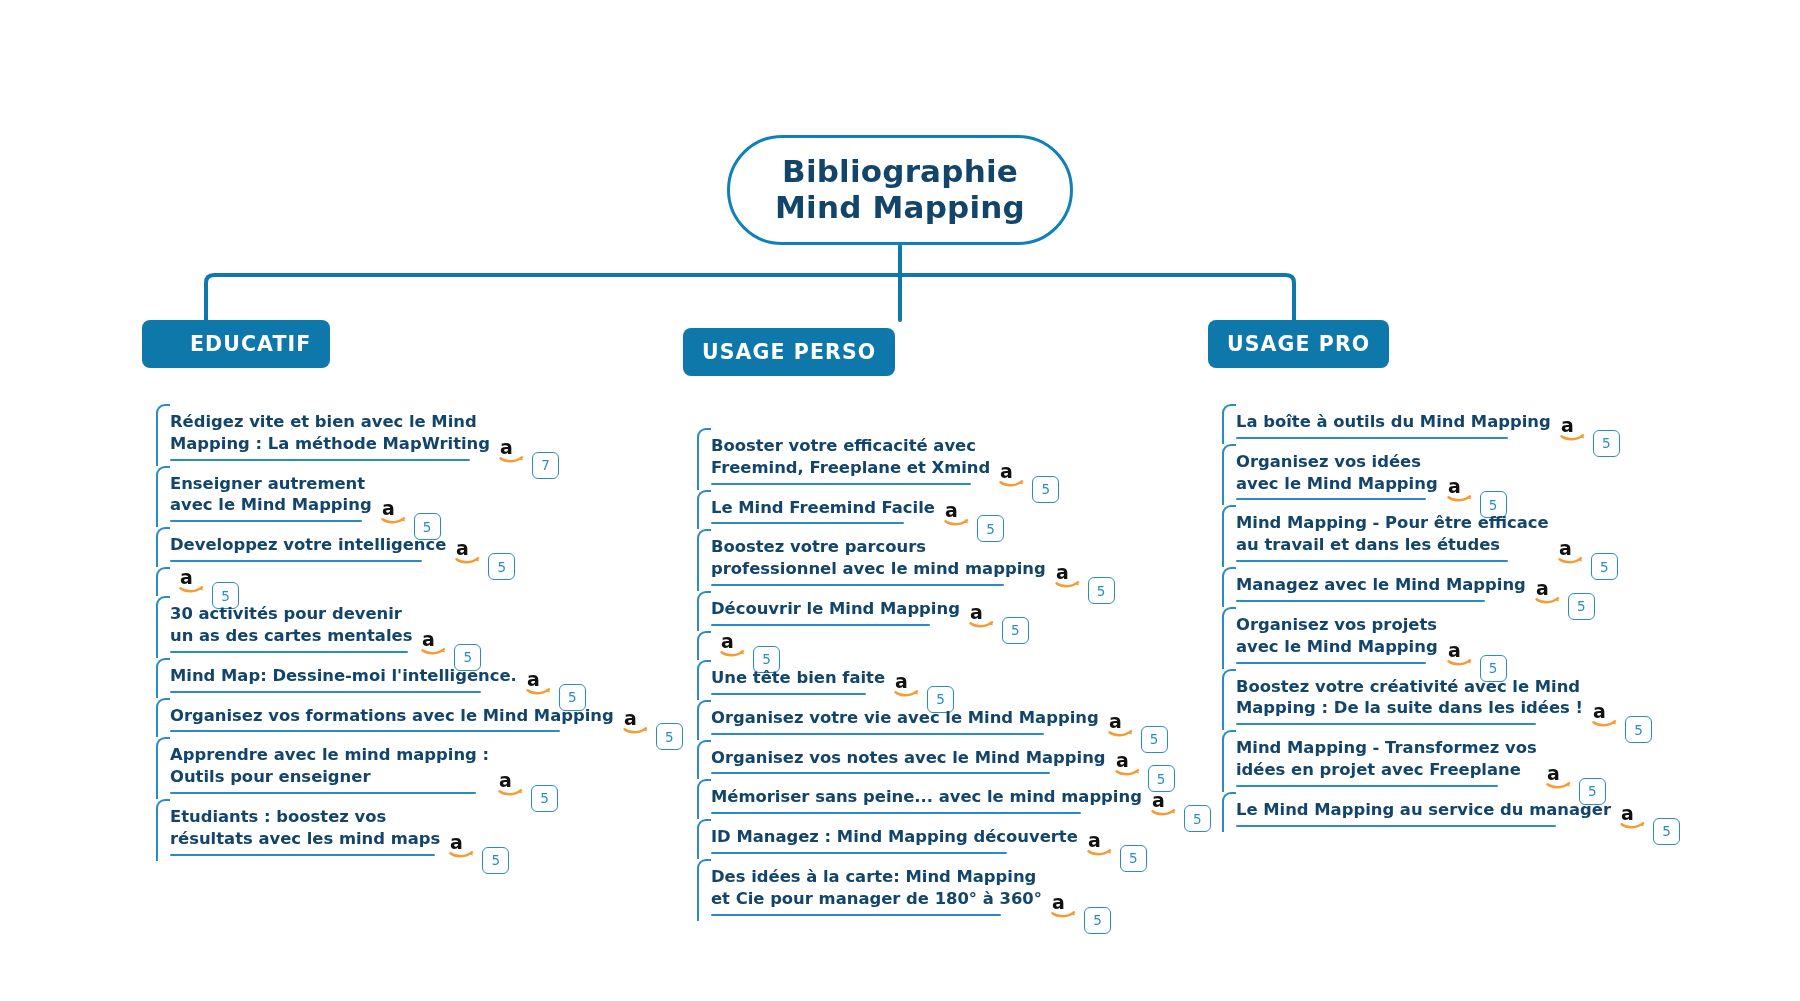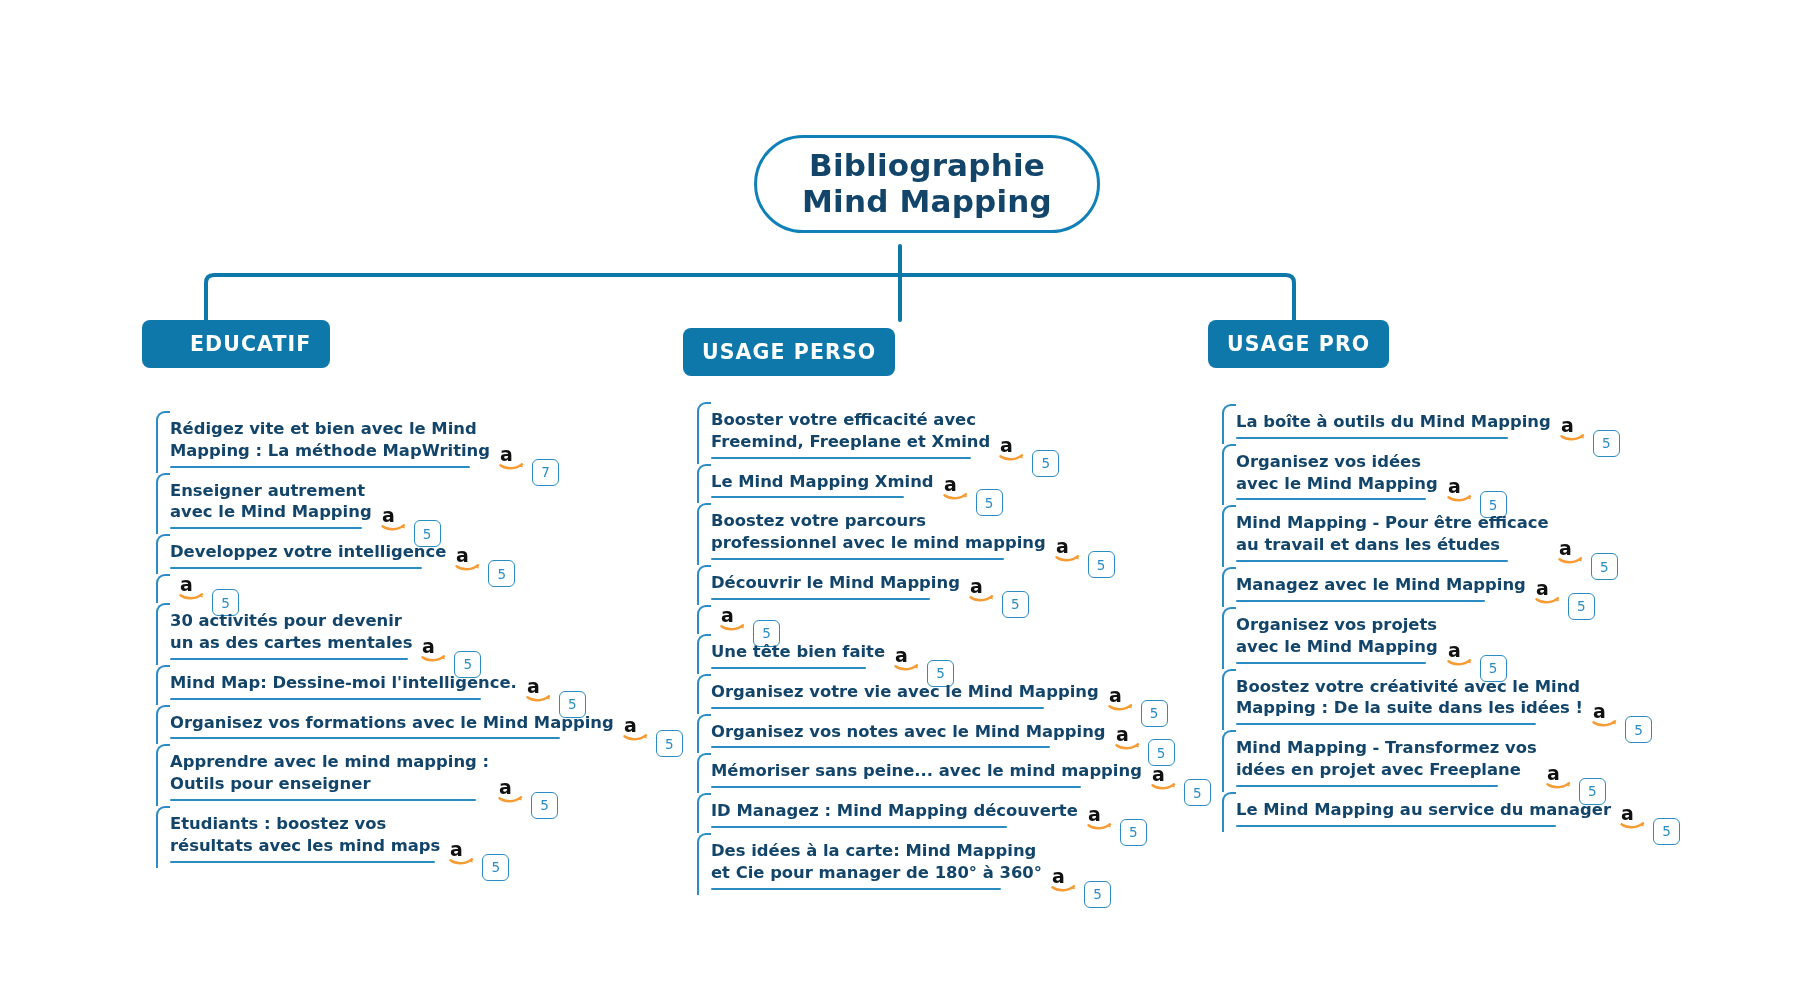--- a/index.html
+++ b/index.html
@@ -8,21 +8,21 @@
     font-family:"DejaVu Sans","Liberation Sans",sans-serif;
     overflow:hidden;position:relative;
   }
   .canvas{position:absolute;inset:0;}
 
   
   .links{position:absolute;left:0;top:0;width:1800px;height:1001px;pointer-events:none;}
 
   
   .root-node{
-    position:absolute;left:754px;top:135px;width:346px;height:98px;
+    position:absolute;left:727px;top:135px;width:346px;height:110px;
     box-sizing:border-box;
     border:3px solid #0f81b8;border-radius:55px;background:#ffffff;
     display:flex;align-items:center;justify-content:center;
     text-align:center;
   }
   .root-title{
     color:#13456b;font-weight:bold;font-size:31px;line-height:1.15;
     letter-spacing:.2px;
   }
 
@@ -102,21 +102,21 @@
   <div class="cat-header" id="hdr-0" style="left:142px;top:320px;padding-left:48px;">
     <span>EDUCATIF</span>
   </div>
   <div class="cat-header" id="hdr-1" style="left:683px;top:328px;">
     <span>USAGE PERSO</span>
   </div>
   <div class="cat-header" id="hdr-2" style="left:1208px;top:320px;">
     <span>USAGE PRO</span>
   </div>
 
-  <div class="branch" id="branch-0" style="left:156px;top:404px;margin-top:7px;">
+  <div class="branch" id="branch-0" style="left:156px;top:404px;">
       <div class="item">
         <div class="hook"></div>
         <div class="item-inner">
           <div class="item-label">Rédigez vite et bien avec le Mind
 Mapping : La méthode MapWriting</div>
           <div class="underline" style="width: 300px;"></div>
         </div>
         <span class="amz">
           <svg viewBox="0 0 26 27" xmlns="http://www.w3.org/2000/svg">
             <text x="1" y="17" font-family="DejaVu Sans, sans-serif" font-size="19" font-weight="bold" fill="#111111">a</text>
@@ -240,41 +240,41 @@
         <span class="amz">
           <svg viewBox="0 0 26 27" xmlns="http://www.w3.org/2000/svg">
             <text x="1" y="17" font-family="DejaVu Sans, sans-serif" font-size="19" font-weight="bold" fill="#111111">a</text>
             <path d="M1.5 21.2 C7 25.4 17 25.4 23 20.2" fill="none" stroke="#f79b34" stroke-width="2.4" stroke-linecap="round"></path>
             <path d="M23 20.2 l0.9 3.4 l-3.4 -1.1 z" fill="#f79b34"></path>
           </svg>
         </span>
         <div class="badge">5</div>
       </div>
     </div>
-  <div class="branch" id="branch-1" style="left:697px;top:402px;">
+  <div class="branch" id="branch-1" style="left:697px;top:428px;">
       <div class="item">
         <div class="hook"></div>
         <div class="item-inner">
           <div class="item-label">Booster votre efficacité avec
 Freemind, Freeplane et Xmind</div>
           <div class="underline" style="width: 260px;"></div>
         </div>
         <span class="amz">
           <svg viewBox="0 0 26 27" xmlns="http://www.w3.org/2000/svg">
             <text x="1" y="17" font-family="DejaVu Sans, sans-serif" font-size="19" font-weight="bold" fill="#111111">a</text>
             <path d="M1.5 21.2 C7 25.4 17 25.4 23 20.2" fill="none" stroke="#f79b34" stroke-width="2.4" stroke-linecap="round"></path>
             <path d="M23 20.2 l0.9 3.4 l-3.4 -1.1 z" fill="#f79b34"></path>
           </svg>
         </span>
         <div class="badge">5</div>
       </div>
       <div class="item">
         <div class="hook"></div>
         <div class="item-inner">
-          <div class="item-label">Le Mind Mapping Xmind</div>
+          <div class="item-label">Le Mind Freemind Facile</div>
           <div class="underline" style="width: 193px;"></div>
         </div>
         <span class="amz">
           <svg viewBox="0 0 26 27" xmlns="http://www.w3.org/2000/svg">
             <text x="1" y="17" font-family="DejaVu Sans, sans-serif" font-size="19" font-weight="bold" fill="#111111">a</text>
             <path d="M1.5 21.2 C7 25.4 17 25.4 23 20.2" fill="none" stroke="#f79b34" stroke-width="2.4" stroke-linecap="round"></path>
             <path d="M23 20.2 l0.9 3.4 l-3.4 -1.1 z" fill="#f79b34"></path>
           </svg>
         </span>
         <div class="badge">5</div>

